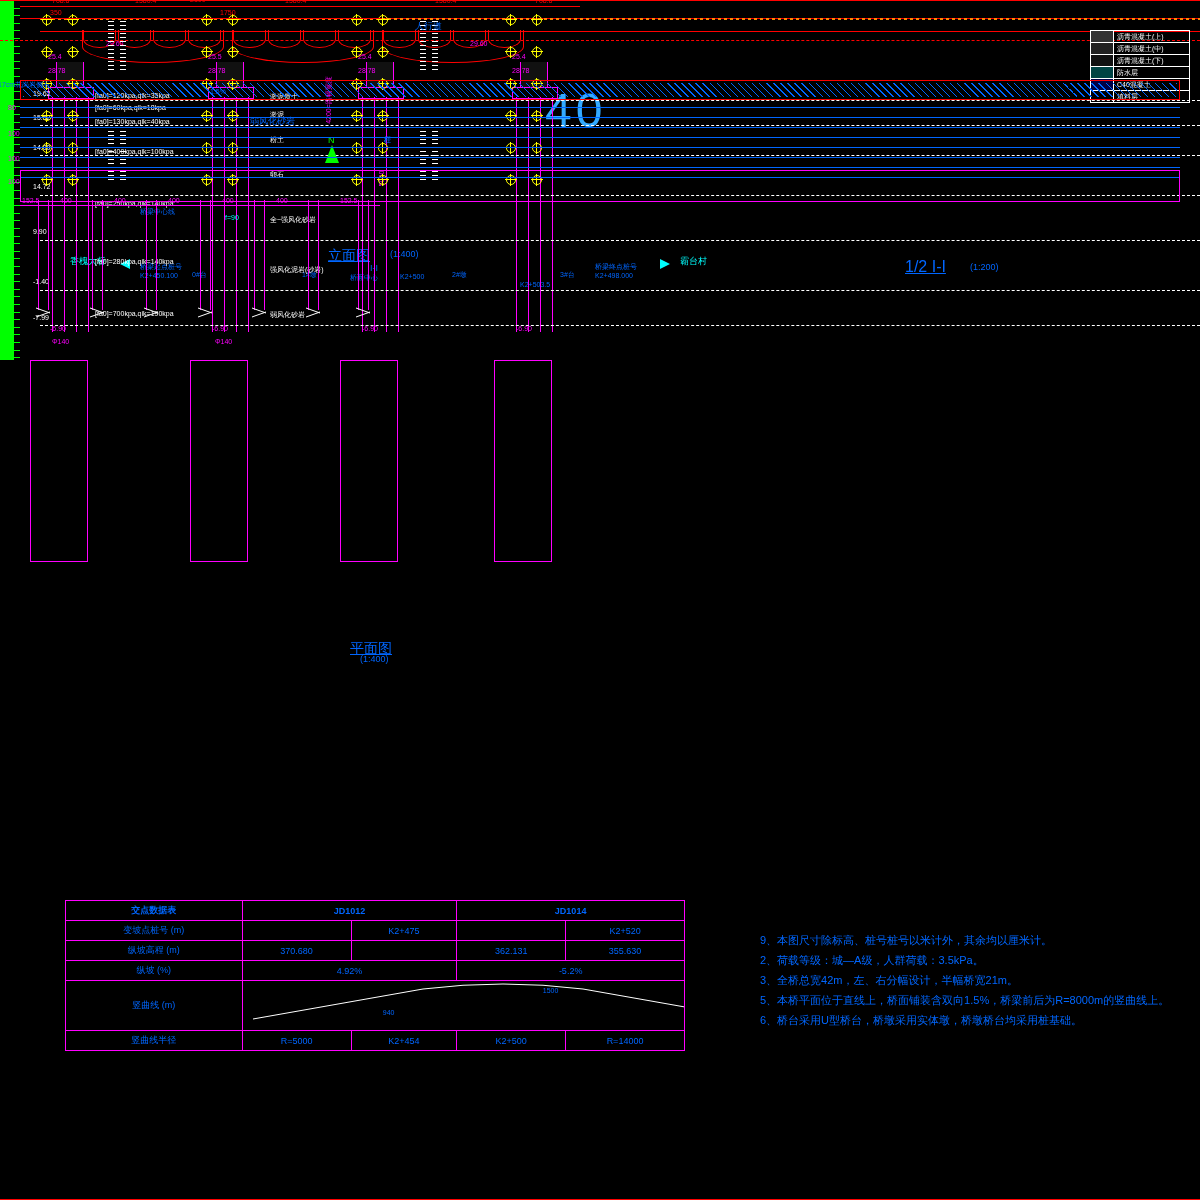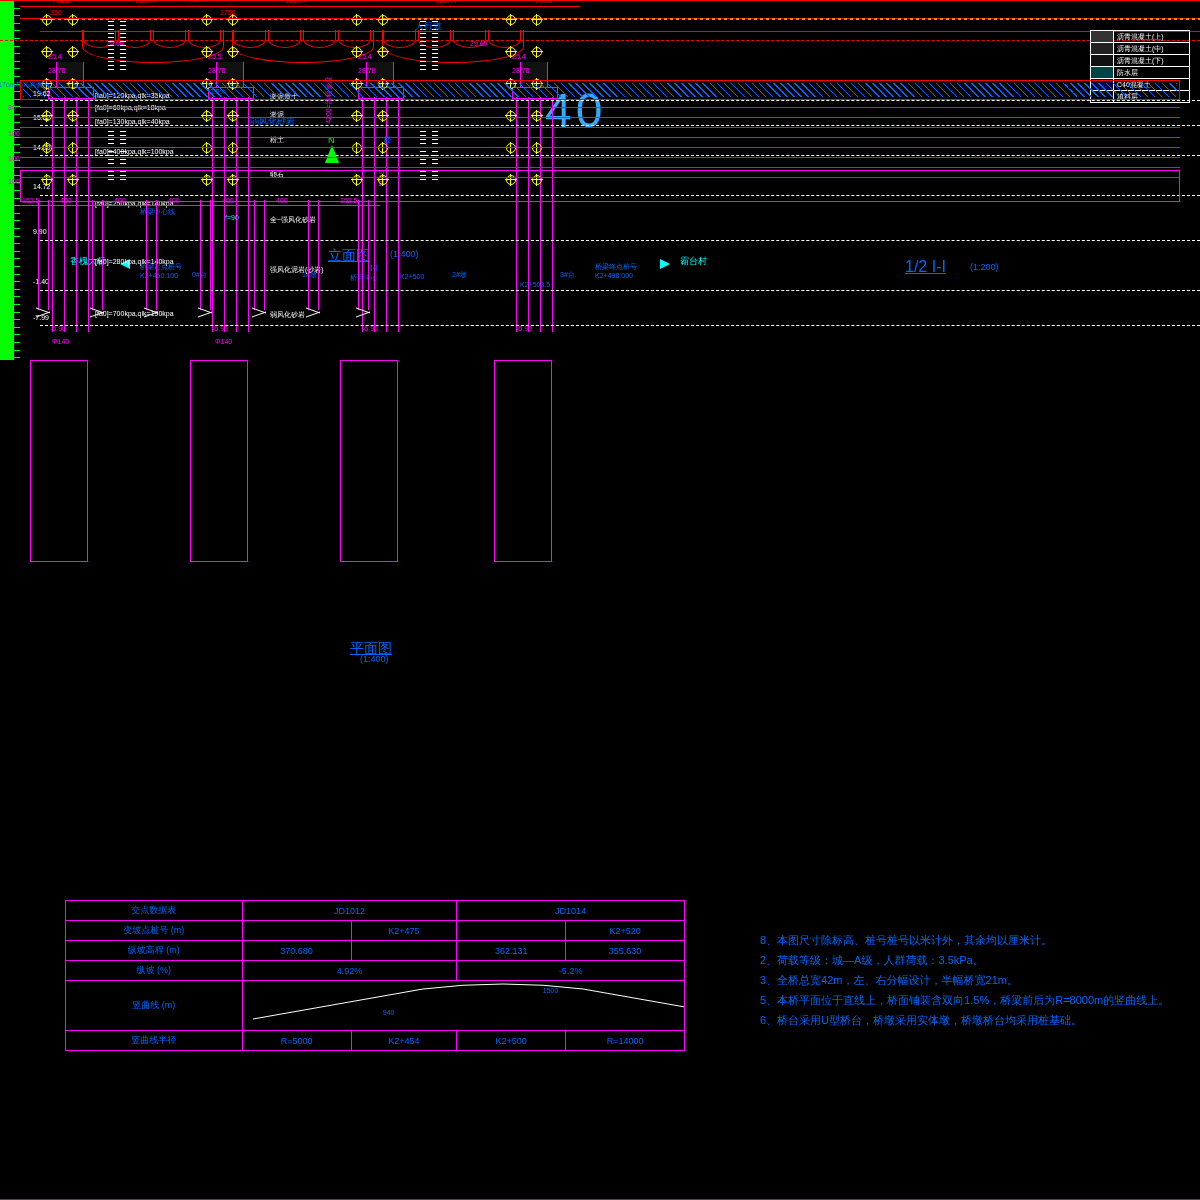--- a/index.html
+++ b/index.html
@@ -43,21 +43,21 @@
 .sbreak{position:absolute;width:14px;height:8px}
 .sbreak::before{content:'';position:absolute;width:14px;height:4px;border-top:1px solid #fff;transform:skewY(20deg)}
 .sbreak::after{content:'';position:absolute;top:4px;width:14px;height:4px;border-top:1px solid #fff;transform:skewY(-20deg)}
 .legend{position:absolute;right:10px;top:30px;width:100px}
 .legrow{height:11px;border:1px solid #fff;border-bottom:none;display:flex}
 .legsw{width:22px;border-right:1px solid #fff}
 .leglab{color:#fff;font-size:7px;padding-left:3px;line-height:11px}
 
 .tbl{position:absolute;left:65px;top:900px;width:620px;border-collapse:collapse}
 .tbl td,.tbl th{border:1px solid #f0f;color:#06f;font-size:9px;padding:3px 6px;text-align:center}
-.tbl th{color:#06f;font-weight:normal}
+.tbl th{color:#06f;font-weight:bold}
 .curverow{height:50px;position:relative}
 
 .notes{position:absolute;left:760px;top:930px;width:410px}
 .notes div{color:#06f;font-size:11px;line-height:20px}
 .arrow{position:absolute;width:0;height:0;border-top:5px solid transparent;border-bottom:5px solid transparent}
 .arrow.l{border-right:10px solid #0ff}
 .arrow.r{border-left:10px solid #0ff}
 </style>
 </head>
 <body>
@@ -454,18 +454,18 @@
         <td>竖曲线半径</td>
       <td>R=5000</td>
       <td>K2+454</td>
       <td>K2+500</td>
       <td>R=14000</td>
       </tr>
 </tbody>
   </table>
 
 <div class="notes">
-  <div>8、本图尺寸除标高、桩号桩号以米计外，其余均以厘米计。</div>
+  <div>9、本图尺寸除标高、桩号桩号以米计外，其余均以厘米计。</div>
   <div>2、荷载等级：城—A级，人群荷载：3.5kPa。</div>
   <div>3、全桥总宽42m，左、右分幅设计，半幅桥宽21m。</div>
   <div>5、本桥平面位于直线上，桥面铺装含双向1.5%，桥梁前后为R=8000m的竖曲线上。</div>
   <div>6、桥台采用U型桥台，桥墩采用实体墩，桥墩桥台均采用桩基础。</div>
 </div>
 
 </body></html>

